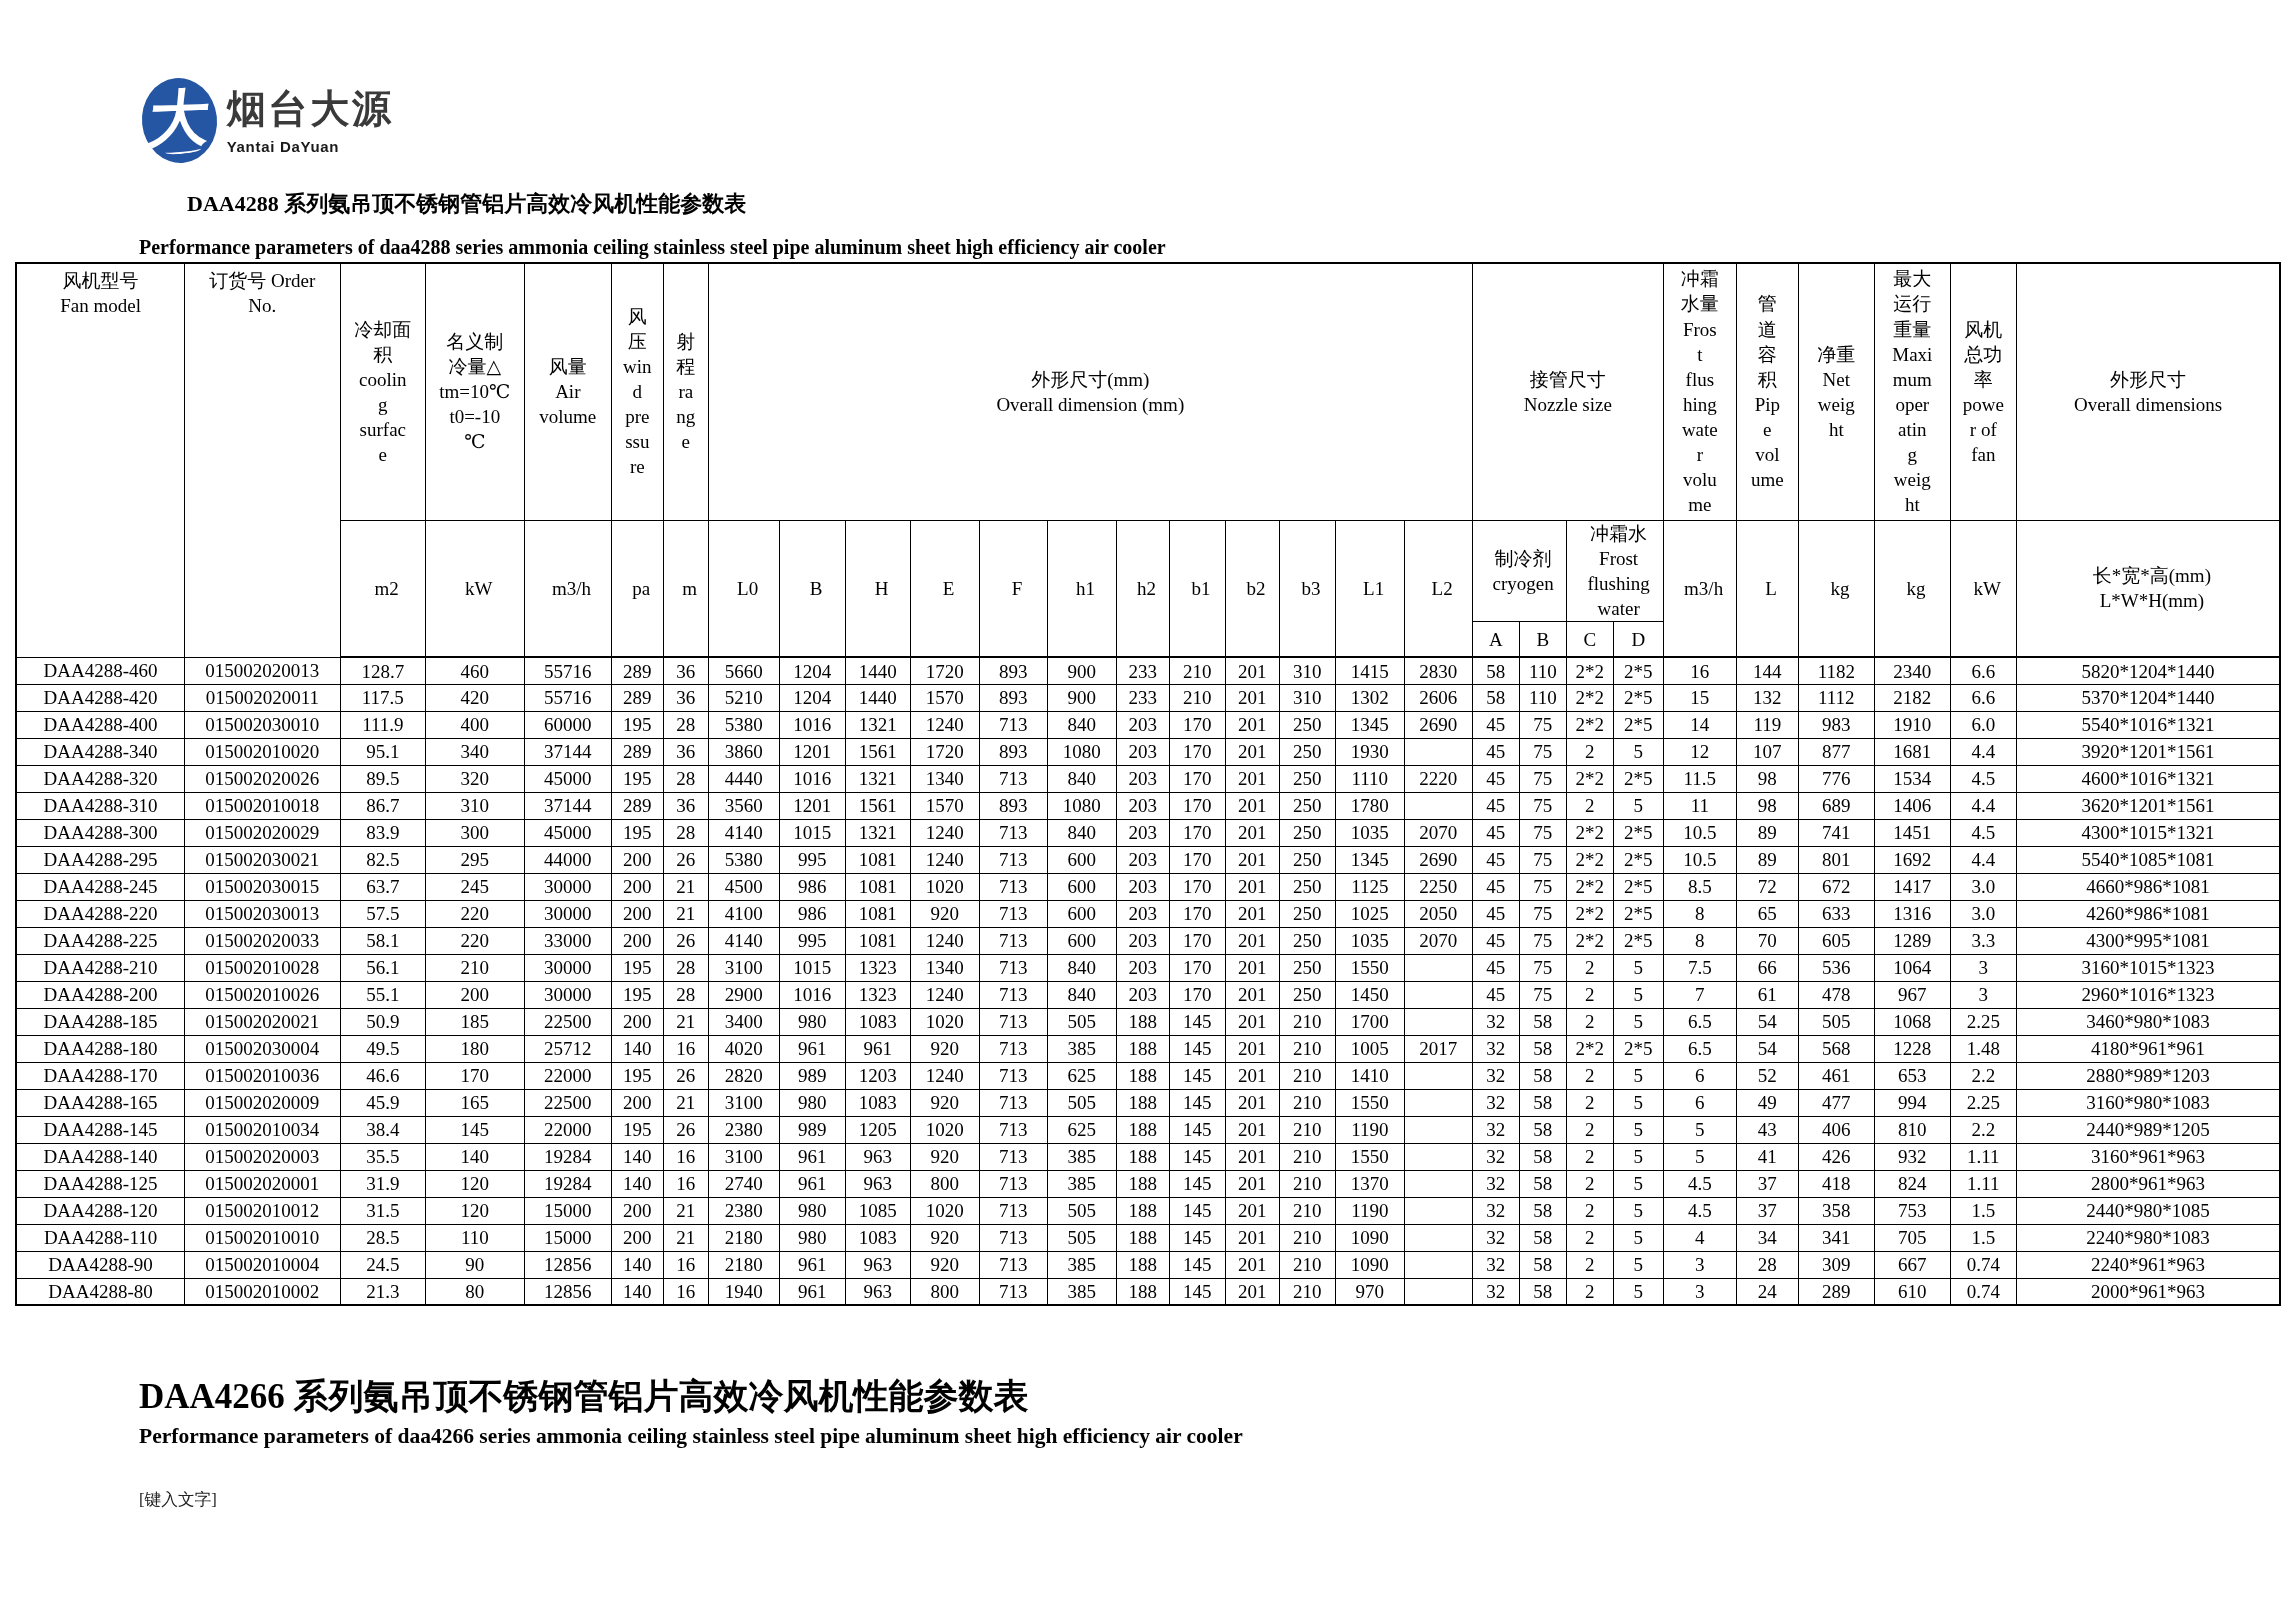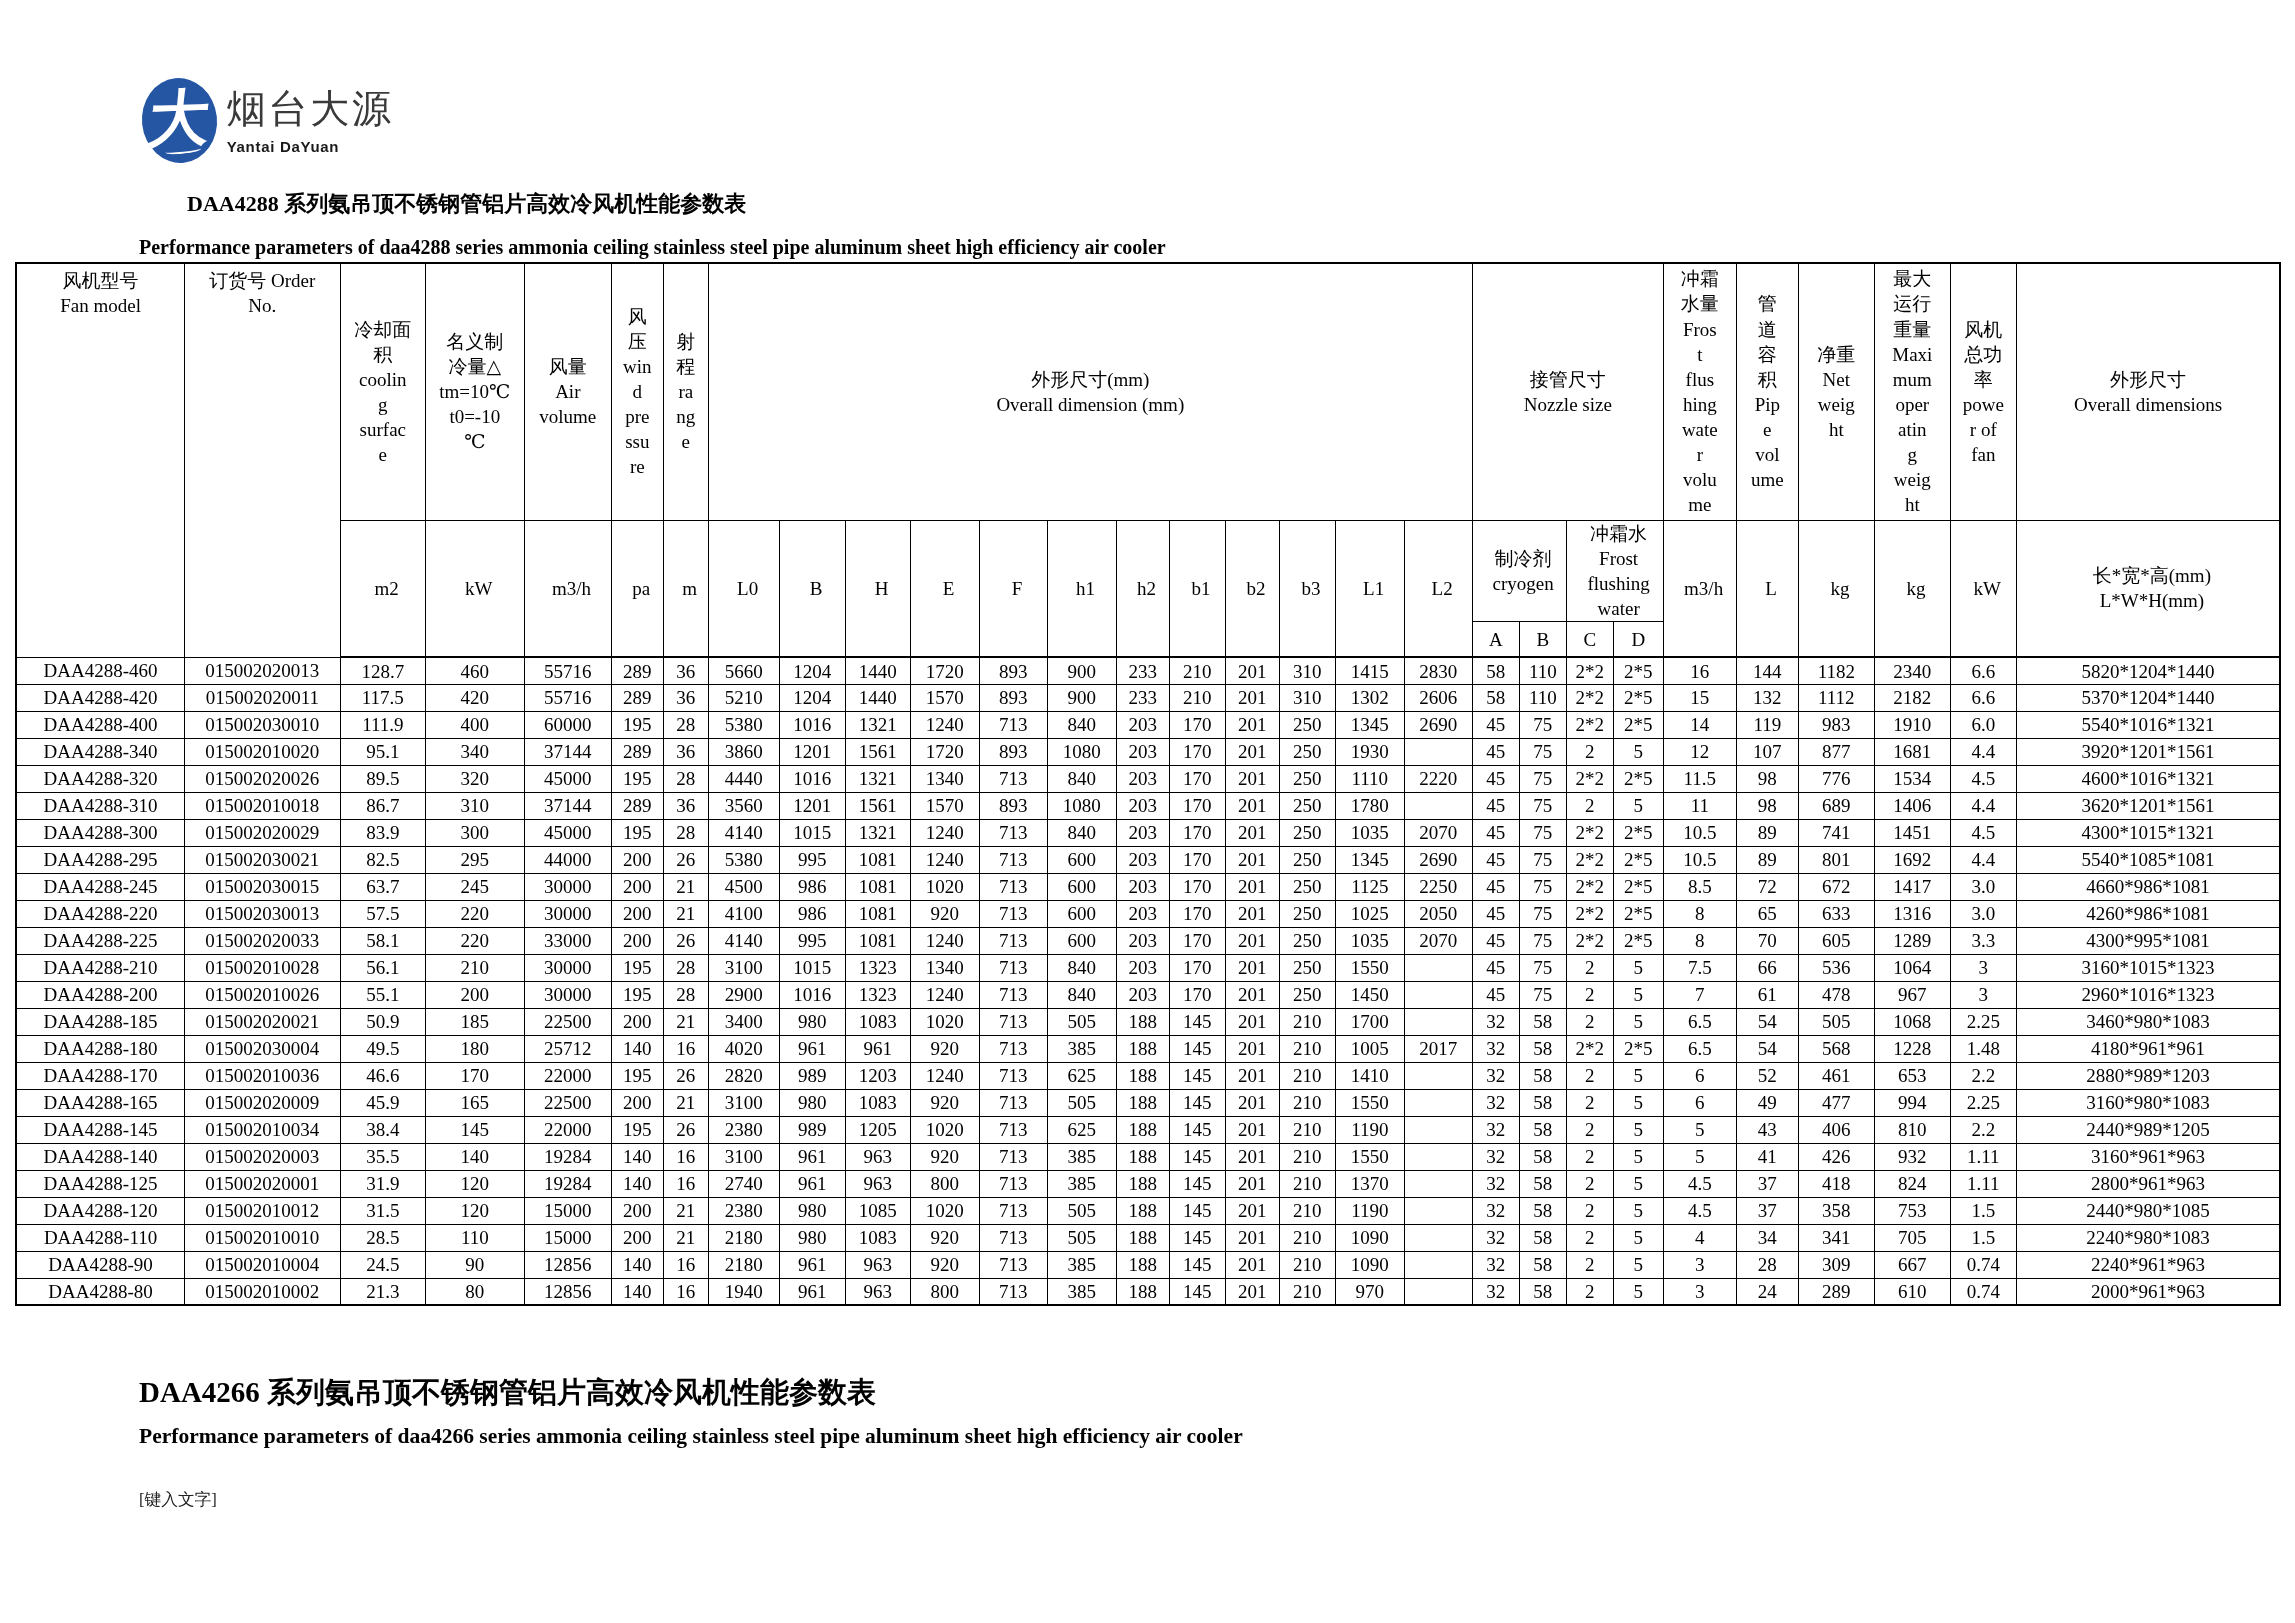--- a/index.html
+++ b/index.html
@@ -19,21 +19,21 @@
     color:#fff; font-size:61px; font-weight:bold; line-height:1;
     transform:rotate(4deg) skewX(-8deg); margin-top:-7px;
     font-family:"DejaVu Serif","Liberation Serif",serif;
   }
   .logo-squiggle {
     position:absolute; bottom:9px; left:50%; transform:translateX(-50%);
     width:36px; height:7px;
     border-bottom:2.1px solid #fff; border-radius:50%;
   }
   .logo-text { margin-left:9.7px; padding-top:9.7px; }
-  .brand-cn { font-size:39px; font-weight:normal; color:#3a3a3a; letter-spacing:2.8px; line-height:1.1;
+  .brand-cn { font-size:39px; font-weight:bold; color:#3a3a3a; letter-spacing:2.8px; line-height:1.1;
               font-family:"Liberation Sans","DejaVu Sans",sans-serif; }
   .brand-en { font-size:15px; font-weight:bold; color:#1a1a1a; margin-top:7px; letter-spacing:0.7px;
               font-family:"Liberation Sans","DejaVu Sans",sans-serif; }
   
   .title-cn { position:absolute; left:139px; top:189px; font-size:22px; font-weight:bold;margin-left:48px; }
   .title-en { position:absolute; left:139px; top:236px; font-size:20px; font-weight:bold; }
   
   table.perf {
     position:absolute; left:15.3px; top:262px; width:2265px;
     border-collapse:collapse; table-layout:fixed;
@@ -44,21 +44,21 @@
     font-weight:normal; white-space:pre-line; overflow:hidden;
     font-size:19px; line-height:1.32; padding:0 1.4px;
   }
   .perf thead tr.r1 th { height:257px; }
   .perf thead tr.r2 th { height:101px;padding-left:9px; }
   .perf thead tr.r3 th { height:36px; }
   .perf thead tr.r3 th, .perf thead th.span-bottom { border-bottom:2.1px solid #000; }
   .perf th.va-top { vertical-align:top; padding-top:4.2px; }
   .perf tbody td { height:27px; white-space:nowrap; line-height:1; }
   
-  .footer-title-cn { position:absolute; left:139px; top:1373px; font-size:29px; font-weight:bold; }
+  .footer-title-cn { position:absolute; left:139px; top:1373px; font-size:35px; font-weight:bold; }
   .footer-title-en { position:absolute; left:139px; top:1424px; font-size:21.5px; font-weight:bold; }
   .placeholder-text { position:absolute; left:139px; top:1488px; font-size:16.7px; color:#222;text-align:center; }
 </style>
 </head>
 <body>
 
 <div class="page">
 
   <div class="logo">
     <div class="logo-oval" style="background: rgb(36, 86, 164);">

